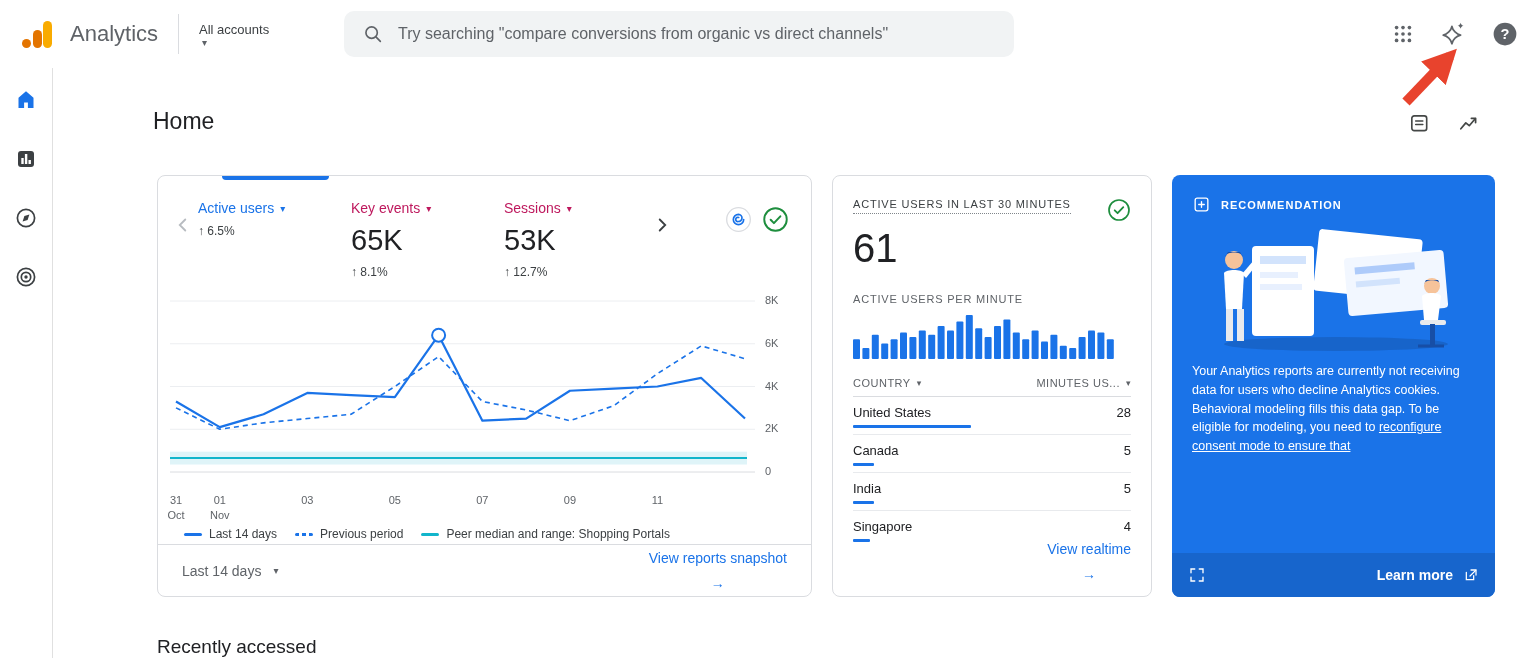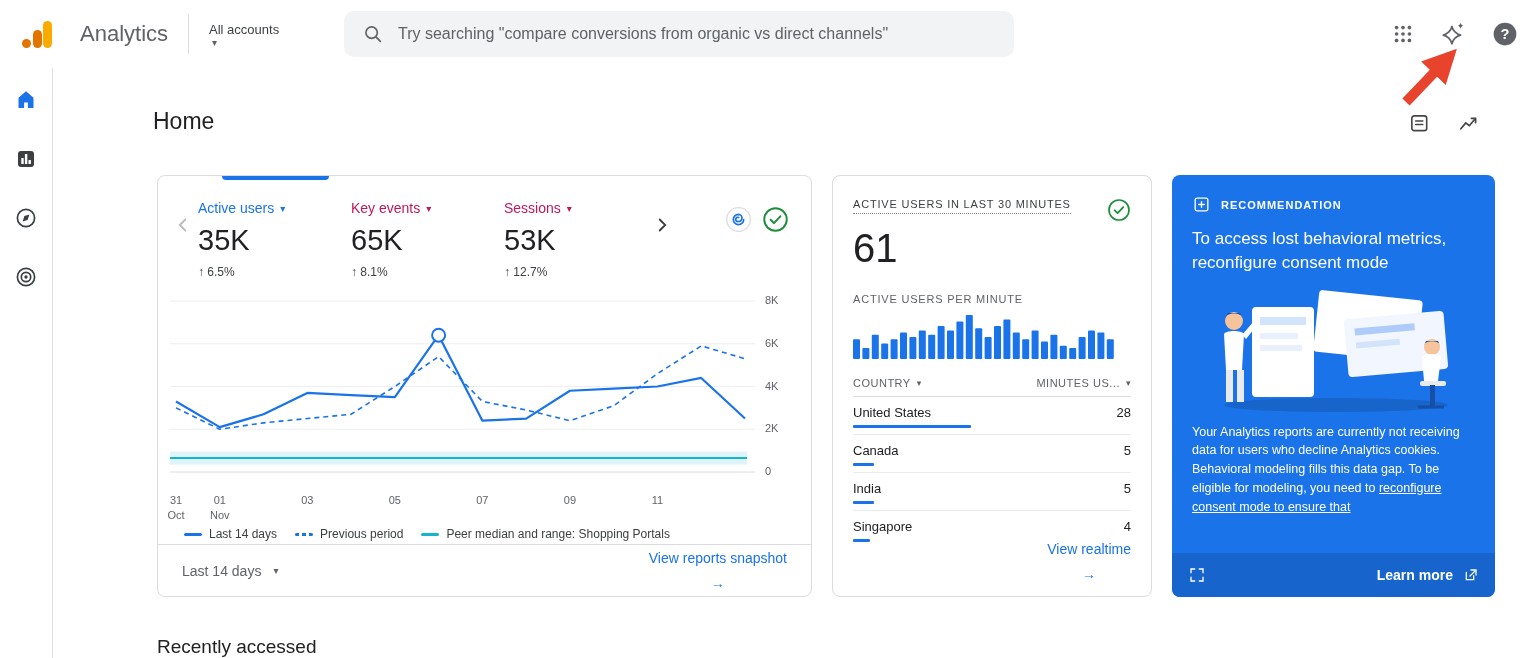--- a/index.html
+++ b/index.html
@@ -7,21 +7,21 @@
   body { font-family:"Liberation Sans", sans-serif; background:#fff; overflow:hidden; }
   #app { position:relative; width:1532px; height:658px; background:#fff; overflow:hidden; }
 
   
   .header { position:absolute; top:0; left:0; right:0; height:68px; display:flex; align-items:center; background:#fff; z-index:10; }
   .logo-wrap { display:flex; align-items:center; padding-left:22px; }
   .ga-logo { position:relative; width:32px; height:27px; }
   .ga-bar-tall { position:absolute; right:2px; top:0; width:9px; height:27px; border-radius:4.5px; background:#f9ab00; }
   .ga-bar-mid { position:absolute; left:11px; top:9px; width:9px; height:18px; border-radius:4.5px 4.5px 4.5px 4.5px; background:#e37400; }
   .ga-dot { position:absolute; left:0; top:18px; width:9px; height:9px; border-radius:50%; background:#e37400; }
-  .brand { font-size:22px; color:#5f6368; margin-left:26px; }
+  .brand { font-size:22px; color:#5f6368; margin-left:16px; }
   .hdr-divider { width:1px; height:40px; background:#dadce0; margin:0 20px; }
   .account { display:flex; flex-direction:column; gap:3px; font-size:13px; color:#3c4043; cursor:pointer; }
   .account .caret { font-size:10px; color:#5f6368; margin-left:3px; line-height:6px; }
   .search { position:absolute; left:344px; top:11px; width:670px; height:46px; background:#f1f3f4; border-radius:10px; display:flex; align-items:center; padding:0 18px; gap:14px; }
   .search input { flex:1; border:0; background:transparent; outline:none; font-size:16px; color:#3c4043; font-family:inherit; }
   .search input::placeholder { color:#5f6368; opacity:1; }
   .hdr-icons { position:absolute; right:14px; top:0; height:68px; display:flex; align-items:center; gap:26px; }
   .icon-btn { cursor:pointer; display:flex; align-items:center; justify-content:center; }
 
   
@@ -207,21 +207,20 @@
           <span class="chev">
             <svg width="22" height="22" viewBox="0 0 24 24">
                 <path d="M14.5 6 8.5 12l6 6" stroke="#b8bcc1" stroke-width="2" fill="none" stroke-linecap="round"></path>
               </svg>
           </span>
           <div class="metric">
             <div class="m-label active">
                 <span>Active users</span>
                 <span class="caret">▾</span>
               </div>
-            <div class="m-value">35K</div>
             <div class="m-delta">↑ 6.5%</div>
           </div>
           <div class="metric">
             <div class="m-label inactive">
                 <span>Key events</span>
                 <span class="caret">▾</span>
               </div>
             <div class="m-value">65K</div>
             <div class="m-delta">↑ 8.1%</div>
           </div>
@@ -423,21 +422,20 @@
       <div class="card rec">
         <div class="rec-head">
           <span class="icon-btn">
             <svg width="19" height="19" viewBox="0 0 24 24">
                 <rect x="4" y="4" width="16" height="16" rx="2.5" stroke="#fff" stroke-width="1.7" fill="none"></rect>
                 <path d="M12 8.5v7M8.5 12h7" stroke="#fff" stroke-width="1.7" stroke-linecap="round"></path>
               </svg>
           </span>
           <span>RECOMMENDATION</span>
         </div>
-        <div class="rec-title">To access lost behavioral metrics, reconfigure consent mode</div>
 
         <svg class="rec-illus" width="276" height="128" viewBox="0 0 276 128">
           <ellipse cx="140" cy="120" rx="112" ry="7" fill="#1557b0" opacity="0.55"></ellipse>
           <rect x="120" y="10" width="104" height="62" rx="4" fill="#fff" transform="rotate(6 172 41)"></rect>
           <rect x="150" y="30" width="100" height="58" rx="4" fill="#f2f7ff" transform="rotate(-5 200 59)"></rect>
           <rect x="160" y="40" width="60" height="7" fill="#aecbfa" transform="rotate(-5 200 59)"></rect>
           <rect x="160" y="54" width="44" height="6" fill="#d2e3fc" transform="rotate(-5 200 59)"></rect>
           <rect x="56" y="22" width="62" height="90" rx="4" fill="#fff"></rect>
           <rect x="64" y="32" width="46" height="8" fill="#d2e3fc"></rect>
           <rect x="64" y="48" width="38" height="6" fill="#e8f0fe"></rect>

